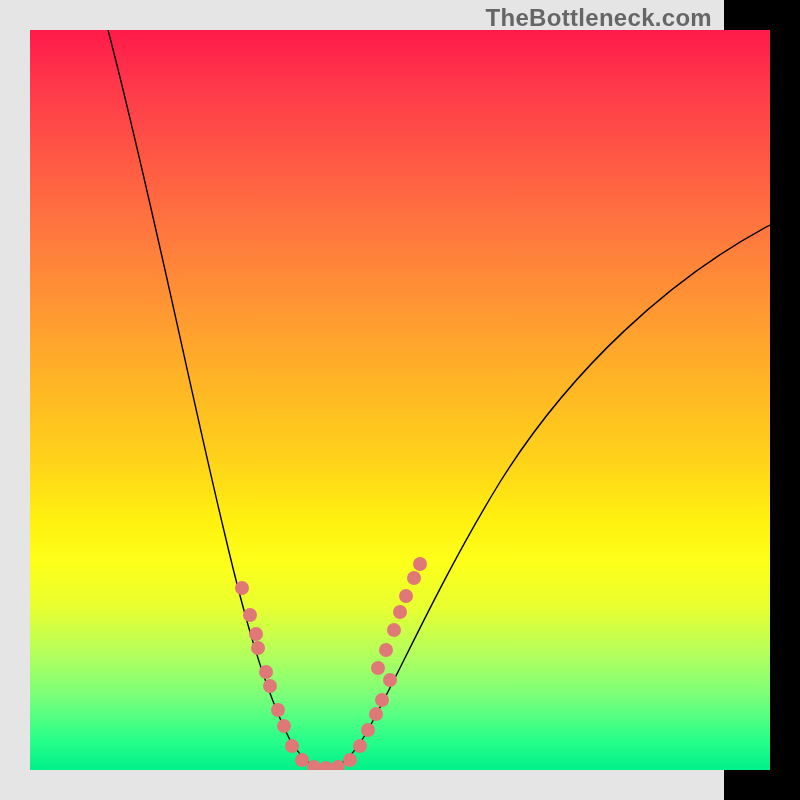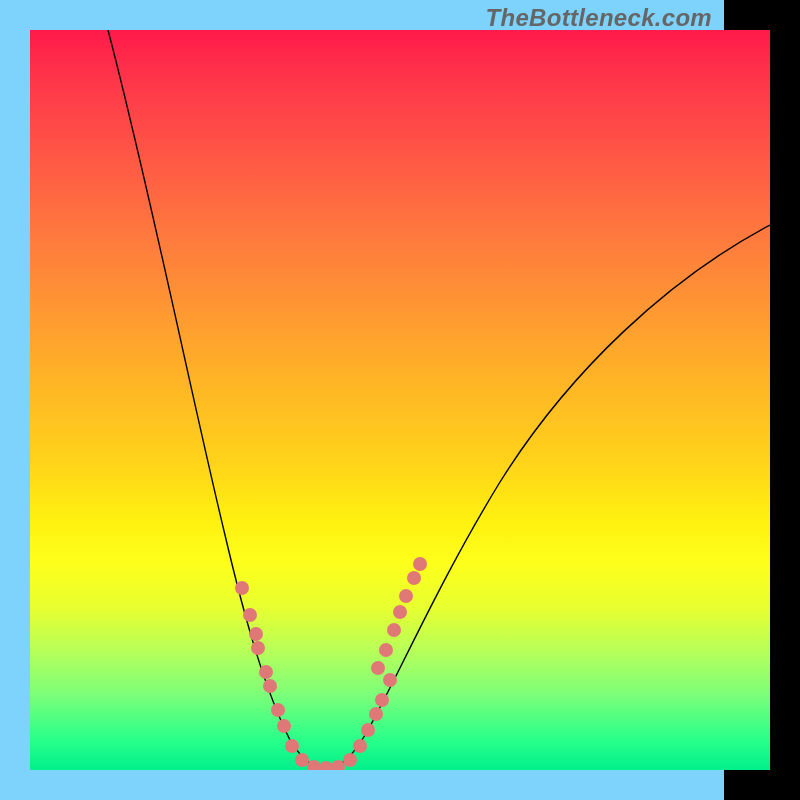--- a/index.html
+++ b/index.html
@@ -1,17 +1,17 @@
 <!DOCTYPE html>
 <html><head>
 <meta charset="utf-8">
 <style>
   * { margin: 0; padding: 0; box-sizing: border-box; }
   html, body { width: 800px; height: 800px; overflow: hidden; background: #000; }
-  .wrap { position: relative; width: 724px; height: 800px; background: #7dd3fc; font-style: italic; }
+  .wrap { position: relative; width: 724px; height: 800px; background: #e5e5e5; }
   .watermark {
     position: absolute;
     top: 4px; right: 12px;
     font-family: Arial, Helvetica, sans-serif;
     font-size: 24px;
     font-weight: 600;
     color: #666;
     letter-spacing: 0.3px;
     z-index: 5;
   }

